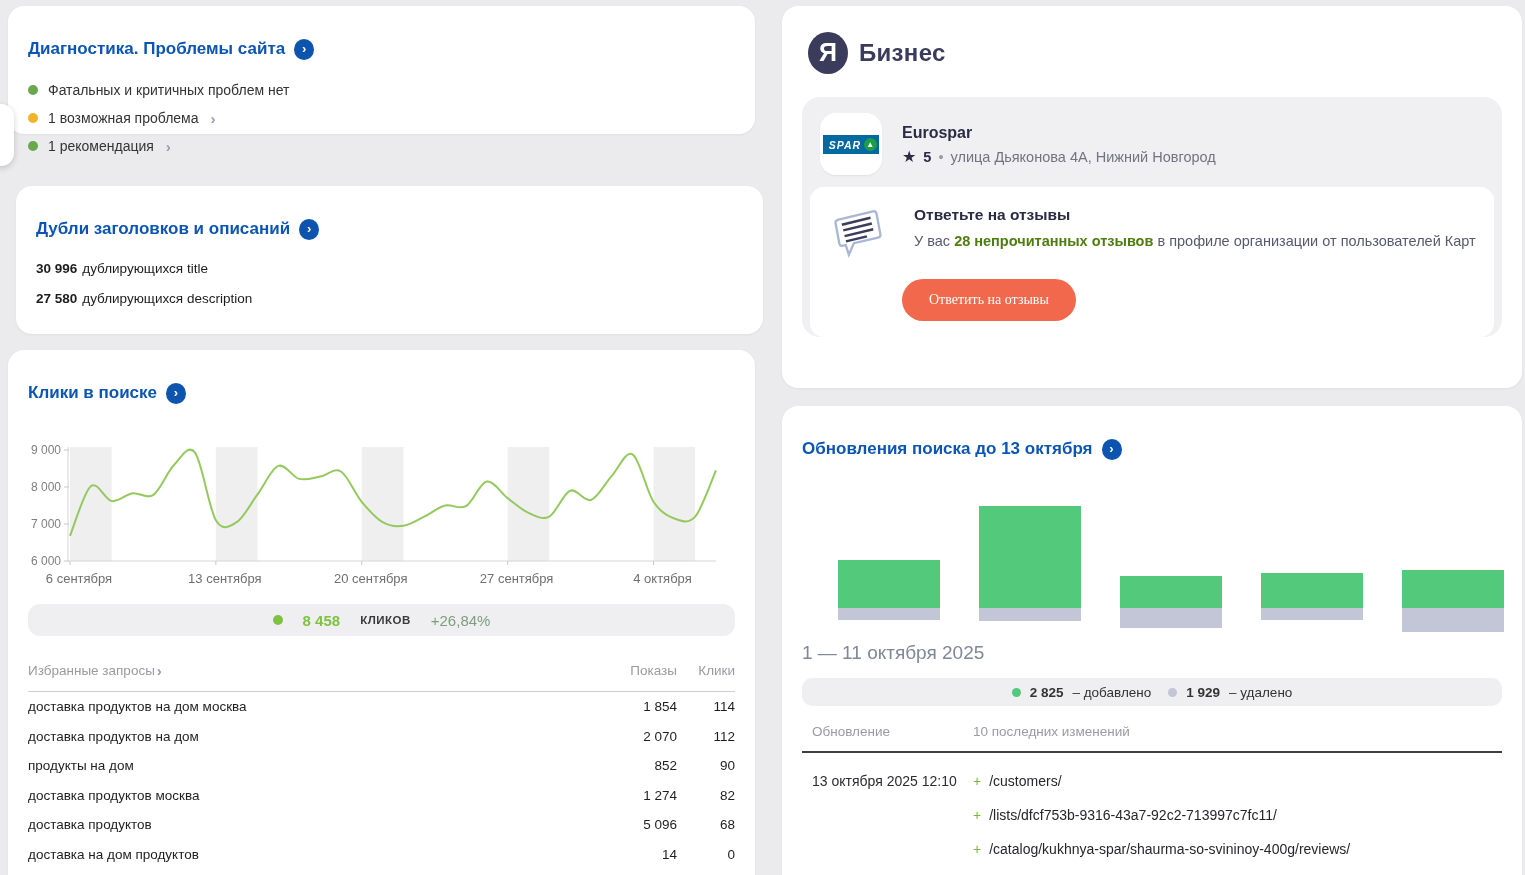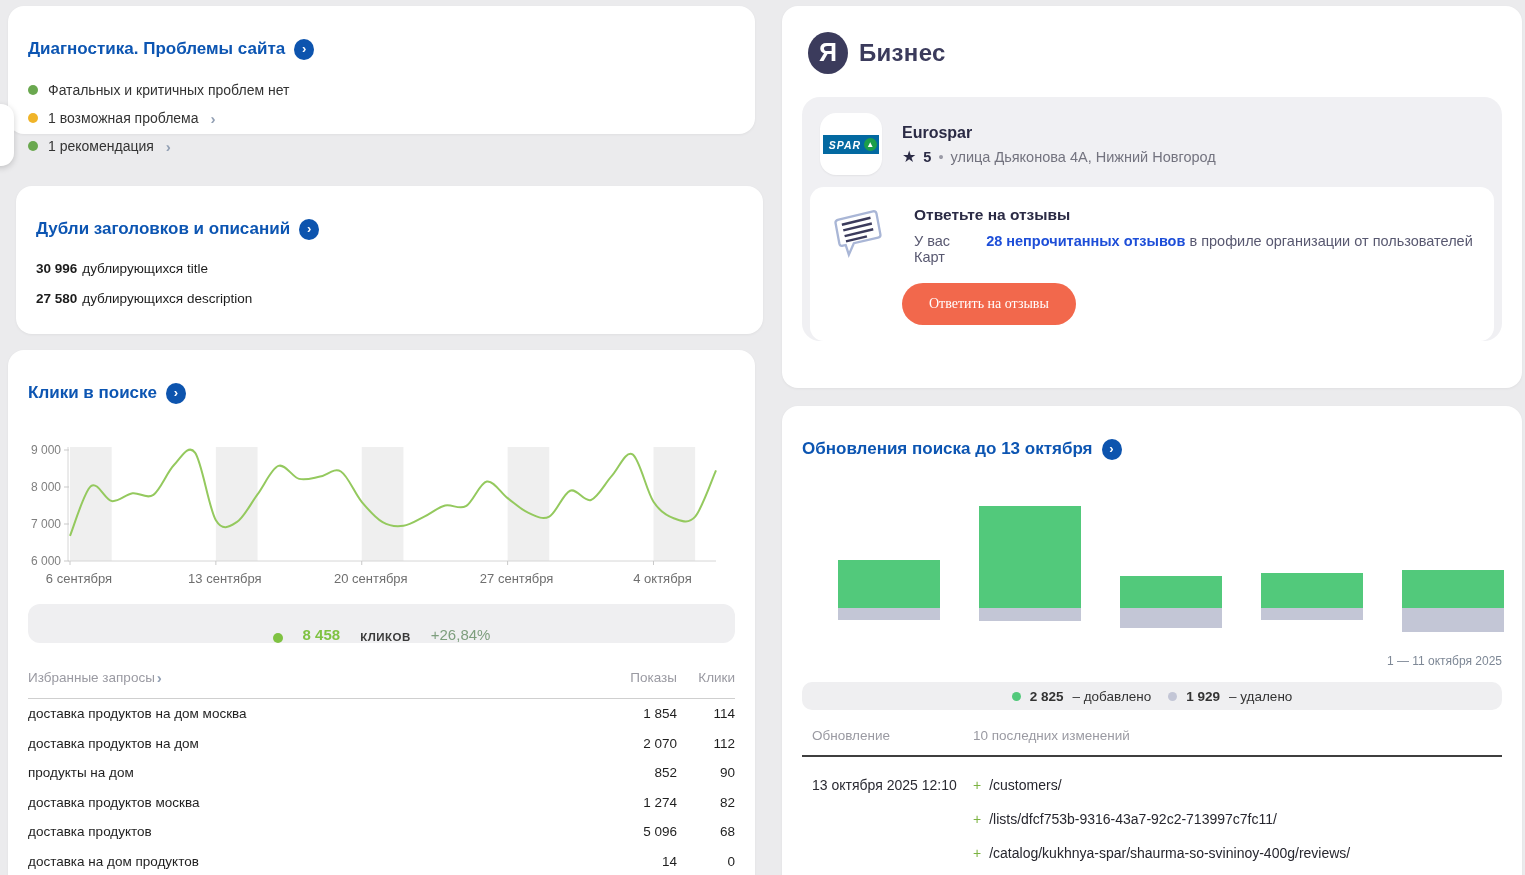--- a/index.html
+++ b/index.html
@@ -23,22 +23,22 @@
   .edge-tab{position:absolute;left:-12px;top:104px;width:26px;height:62px;background:#fff;
             border-radius:13px;box-shadow:0 2px 6px rgba(0,0,0,.18);}
   
   #card-dup{left:16px;top:186px;width:747px;height:148px;}
   .dup-row{height:28px;display:flex;align-items:center;gap:5px;font-size:13.5px;color:#1c1c1c;margin-top:2px;}
   .dup-row b{font-weight:700;}
   .dup-rows{margin-top:14px;}
   
   #card-clicks{left:8px;top:350px;width:747px;height:560px;}
   #clicks-chart-svg{display:block;margin-top:30px;}
-  .sum-pill{margin-top:12px;height:39px;background:#efeff1;border-radius:12px;
-            display:flex;align-items:flex-end;justify-content:center;gap:20px;font-size:15px;}
+  .sum-pill{margin-top:12px;height:32px;background:#efeff1;border-radius:12px;
+            display:flex;align-items:center;justify-content:center;gap:20px;font-size:15px;}
   .sum-dot{width:10px;height:10px;border-radius:50%;background:#7fc242;}
   .sum-val{color:#7fc242;font-weight:700;}
   .sum-unit{color:#3a3a3a;font-weight:700;font-size:11.5px;letter-spacing:.5px;text-transform:uppercase;}
   .sum-delta{color:#7d9e7d;}
   .q-table{margin-top:26px;}
   .q-head{display:flex;align-items:center;font-size:13.5px;color:#9a9aa2;padding-bottom:12px;
           border-bottom:1px solid #cfcfcf;}
   .q-head .q-title{cursor:pointer;}
   .q-head .spacer{flex:1;}
   .colh1{width:64px;text-align:right;}
@@ -64,28 +64,28 @@
   .org-name{font-size:16px;font-weight:700;color:#2b2b45;}
   .org-rating{display:flex;align-items:center;gap:7px;margin-top:7px;font-size:14.5px;}
   .star{color:#2b2b45;font-size:16px;line-height:1;}
   .rate-val{color:#2b2b45;font-weight:600;}
   .dot-sep{color:#9a9aa6;}
   .addr{color:#73737f;}
   .review-card{background:#fff;border-radius:14px;margin:0 8px 8px;padding:16px 16px 14px;}
   .rev-row{display:flex;gap:30px;}
   .rev-title{font-size:15.5px;font-weight:700;color:#2b2b45;margin-top:3px;}
   .rev-text{margin-top:9px;font-size:14.5px;color:#585870;}
-  .rev-text b{color:#1d4ed8;margin-left:32px;}
+  .rev-text b{color:#4d7c0f;}
   .rev-btn{margin:18px 0 2px 76px;background:#f2684c;color:#fff;font-size:14px;border:none;
            border-radius:24px;padding:13px 27px;cursor:pointer;font-family:Liberation Serif, serif;}
   
   #card-updates{left:782px;top:406px;width:740px;height:500px;}
   .bars{position:relative;height:160px;margin-top:10px;}
   .bars .bar{position:absolute;}
-  .period{text-align:right;font-size:12px;color:#7e8896;margin-top:20px;}
+  .period{font-size:19px;color:#7e8896;margin-top:8px;}
   .legend-pill{margin-top:14px;height:28px;background:#efeff1;border-radius:10px;
                display:flex;align-items:center;justify-content:center;gap:9px;font-size:13.5px;color:#333;}
   .leg-dot{width:9px;height:9px;border-radius:50%;}
   .leg-dot.green{background:#52c97b}.leg-dot.gray{background:#c3c6d6;margin-left:8px;}
   .upd-table{margin-top:18px;padding-left:10px;}
   .upd-head{display:flex;font-size:13.5px;color:#9a9aa2;padding-bottom:12px;}
   .upd-col1{width:161px;flex:none;}
   .upd-divider{border-bottom:2px solid #3f3f3f;margin-left:-10px;margin-right:0;}
   .upd-row{display:flex;padding-top:20px;font-size:14px;}
   .upd-date{width:161px;flex:none;color:#2b2b33;}

